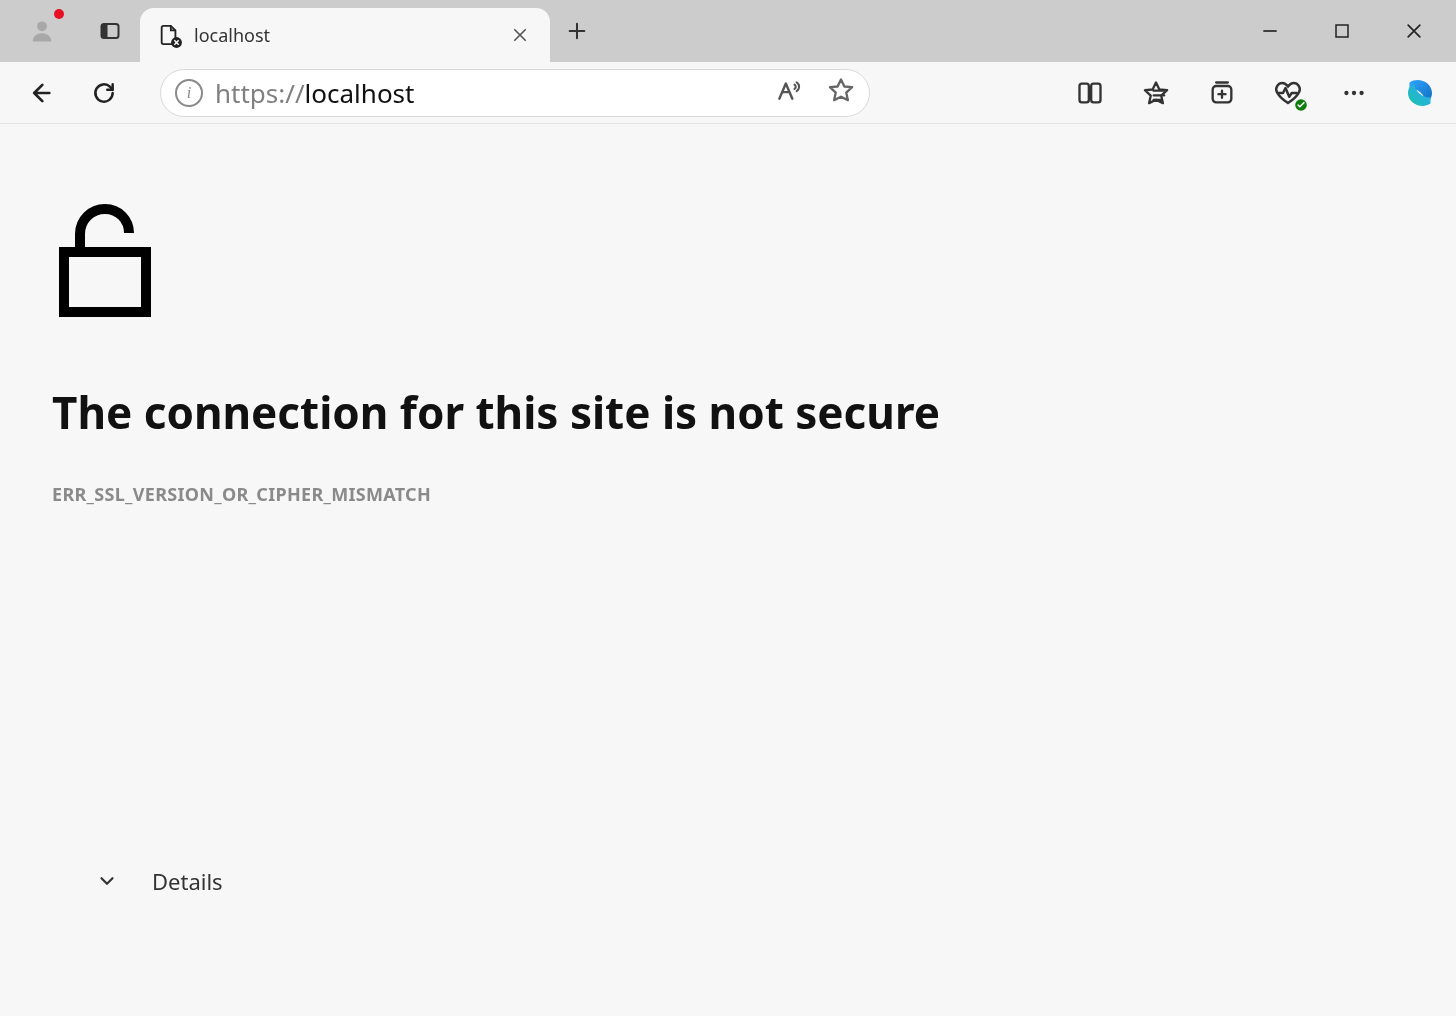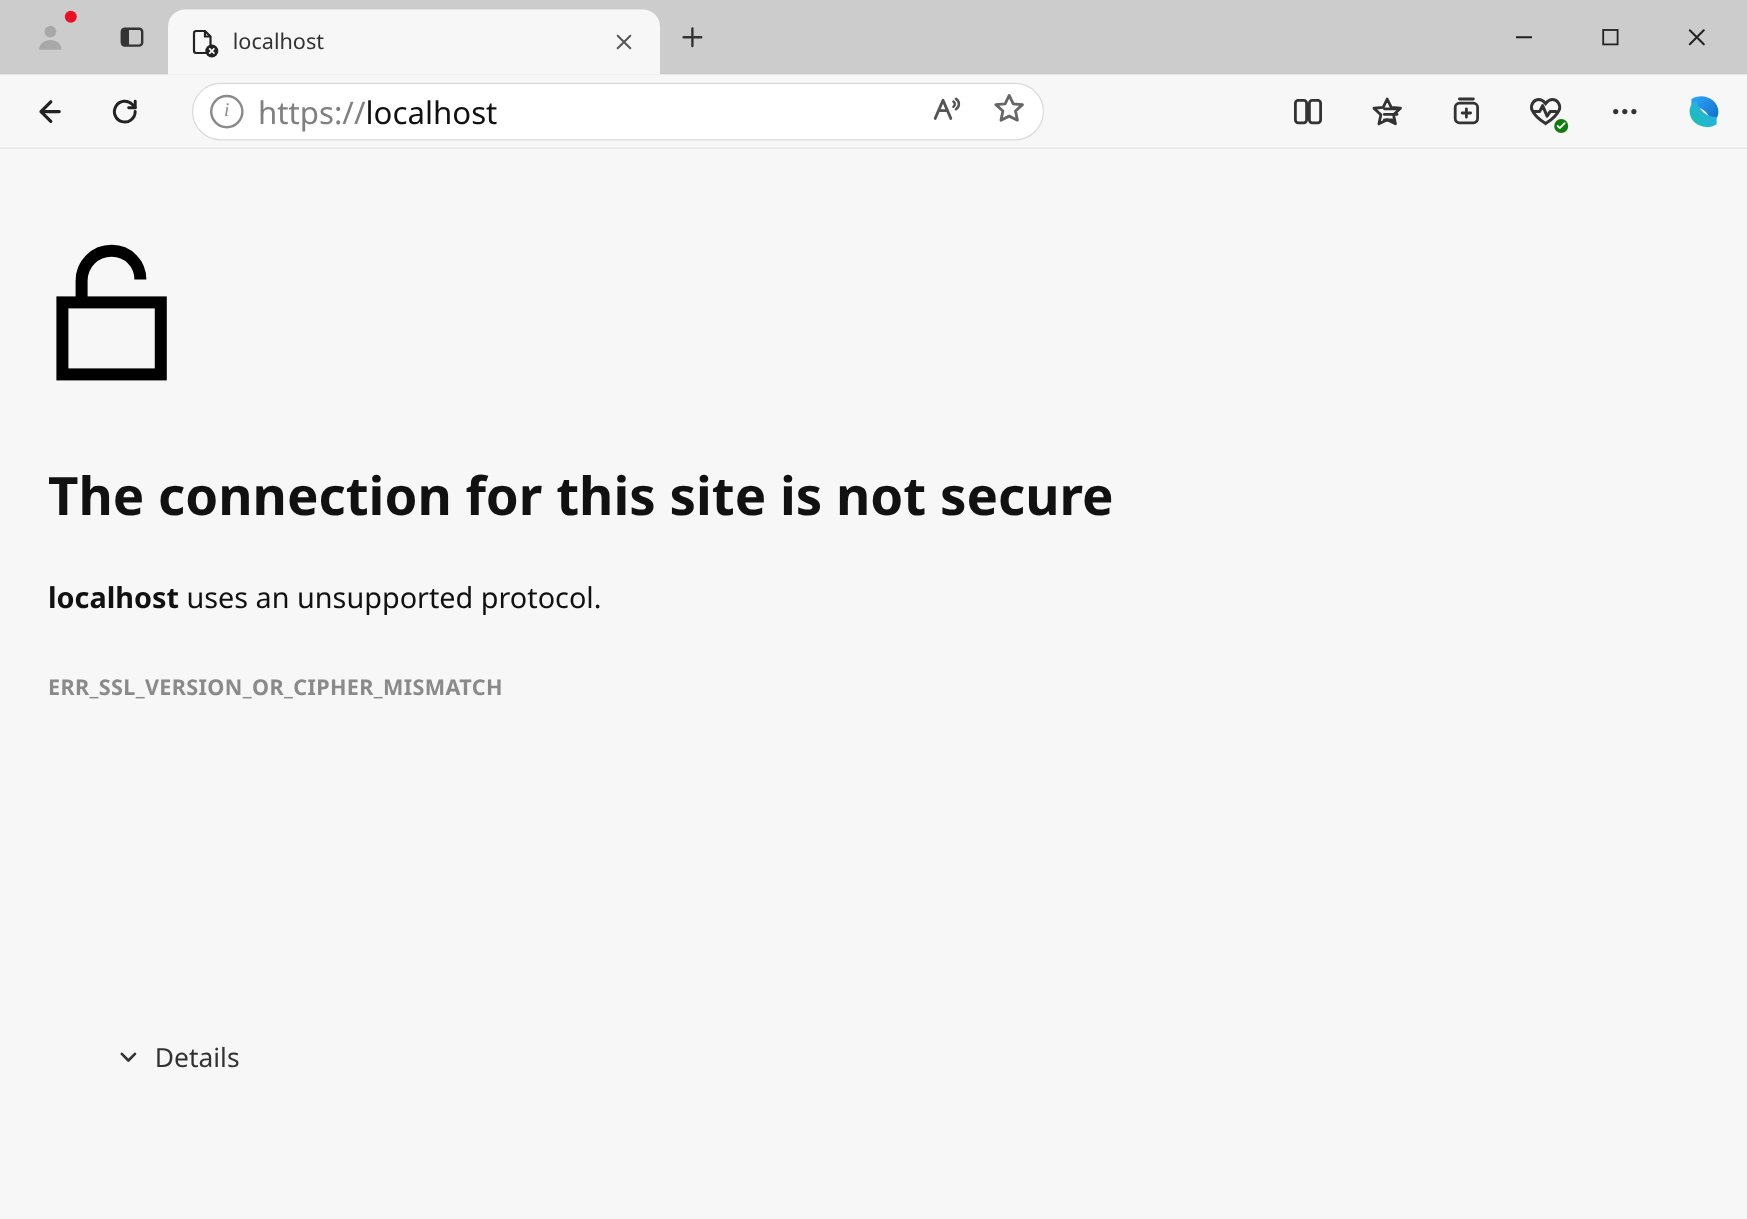--- a/index.html
+++ b/index.html
@@ -121,21 +121,21 @@
     display:flex;
     align-items:center;
     gap: 30px;
     padding-right: 8px;
     color:#333;
   }
   .toolbar-right .tb { width:36px; height:36px; display:flex; align-items:center; justify-content:center; }
 
   
   .content {
-    padding: 70px 0 0 40px;
+    padding: 70px 0 0 52px;
     background:#f7f7f7;
     height: 892px;
     position: relative;
   }
   .lock-icon { width:110px; height:130px; color:#000; margin-bottom: 58px; }
   h1 {
     font-size: 44px;
     font-weight: 700;
     color:#111;
     margin-bottom: 40px;
@@ -151,21 +151,21 @@
     color:#8a8a8a;
     font-weight:700;
     letter-spacing:.3px;
   }
   .details {
     position:absolute;
     left:96px;
     bottom:120px;
     display:flex;
     align-items:center;
-    gap:11px;
+    gap:34px;
     font-size:22px;
     color:#333;
   }
   .details svg { width:22px; height:22px; }
 
   
   .copilot {
     width:36px; height:36px;
   }
 </style>
@@ -325,23 +325,20 @@
 <div class="content">
   <div class="lock-icon">
     <svg viewBox="0 0 100 130" width="100" height="130">
       <path d="M28 58V40c0-14 11-25 25-25s24 11 24 24" fill="none" stroke="#000" stroke-width="10" stroke-linecap="butt"></path>
       <rect x="12" y="58" width="82" height="60" fill="none" stroke="#000" stroke-width="10"></rect>
     </svg>
   </div>
 
   <h1>The connection for this site is not secure</h1>
 
-  <p class="msg">
-    <b>localhost</b><span> uses an unsupported protocol.</span>
-  </p>
 
   <p class="err-code">ERR_SSL_VERSION_OR_CIPHER_MISMATCH</p>
 
   <div class="details">
     <svg viewBox="0 0 24 24">
         <path d="M6 9l6 6 6-6" fill="none" stroke="#333" stroke-width="2.4" stroke-linecap="round" stroke-linejoin="round"></path>
       </svg>
     <span>Details</span>
   </div>
 </div>

